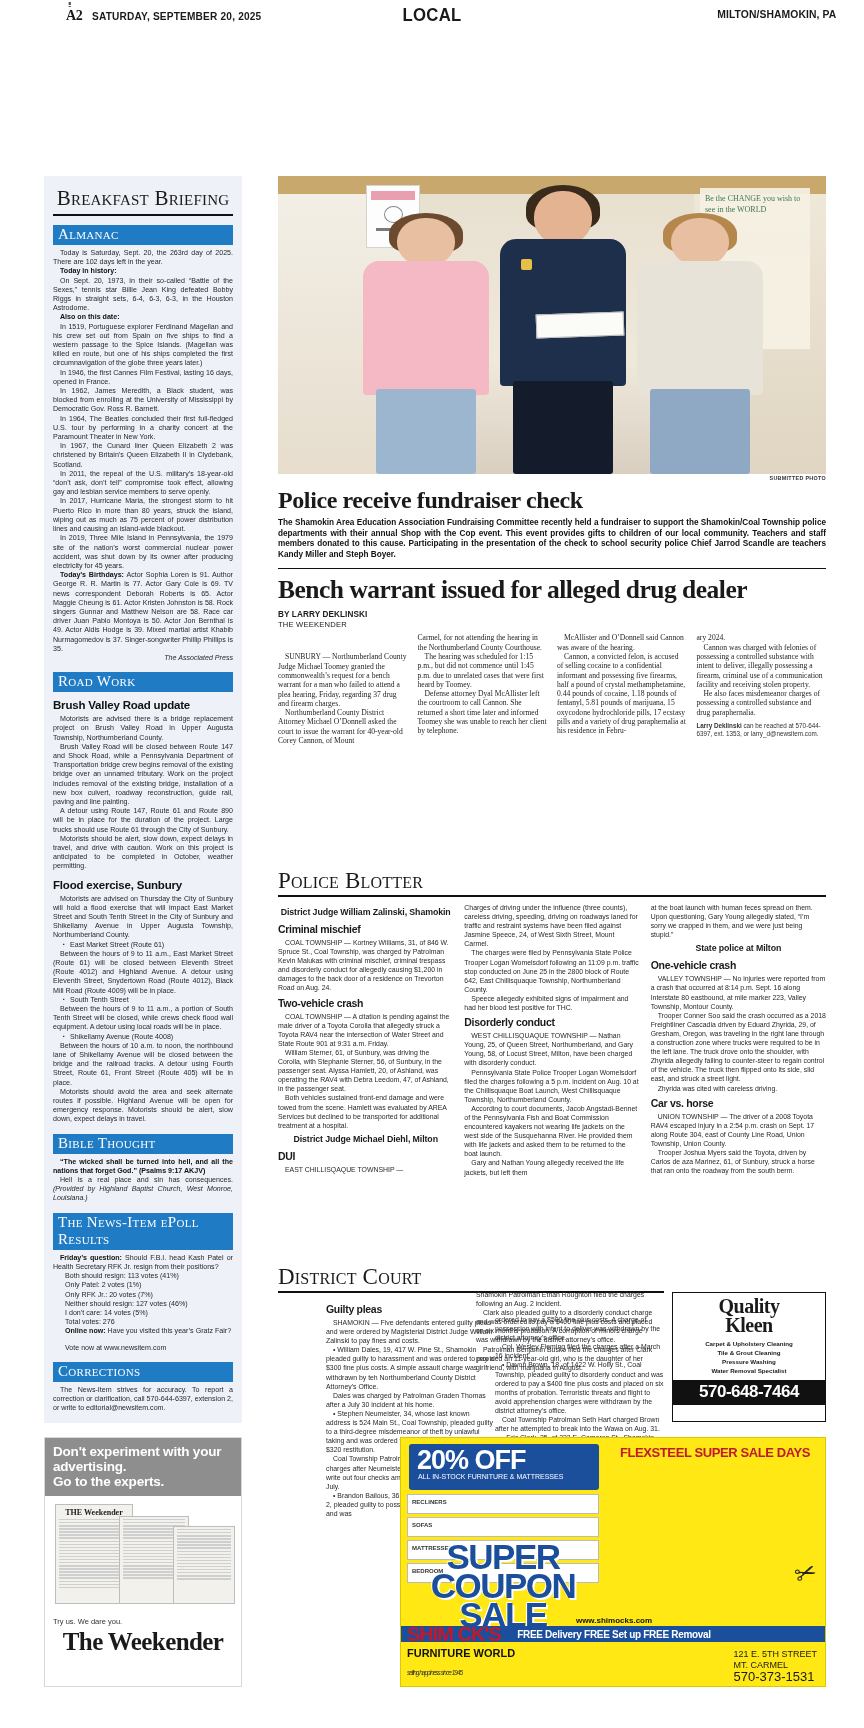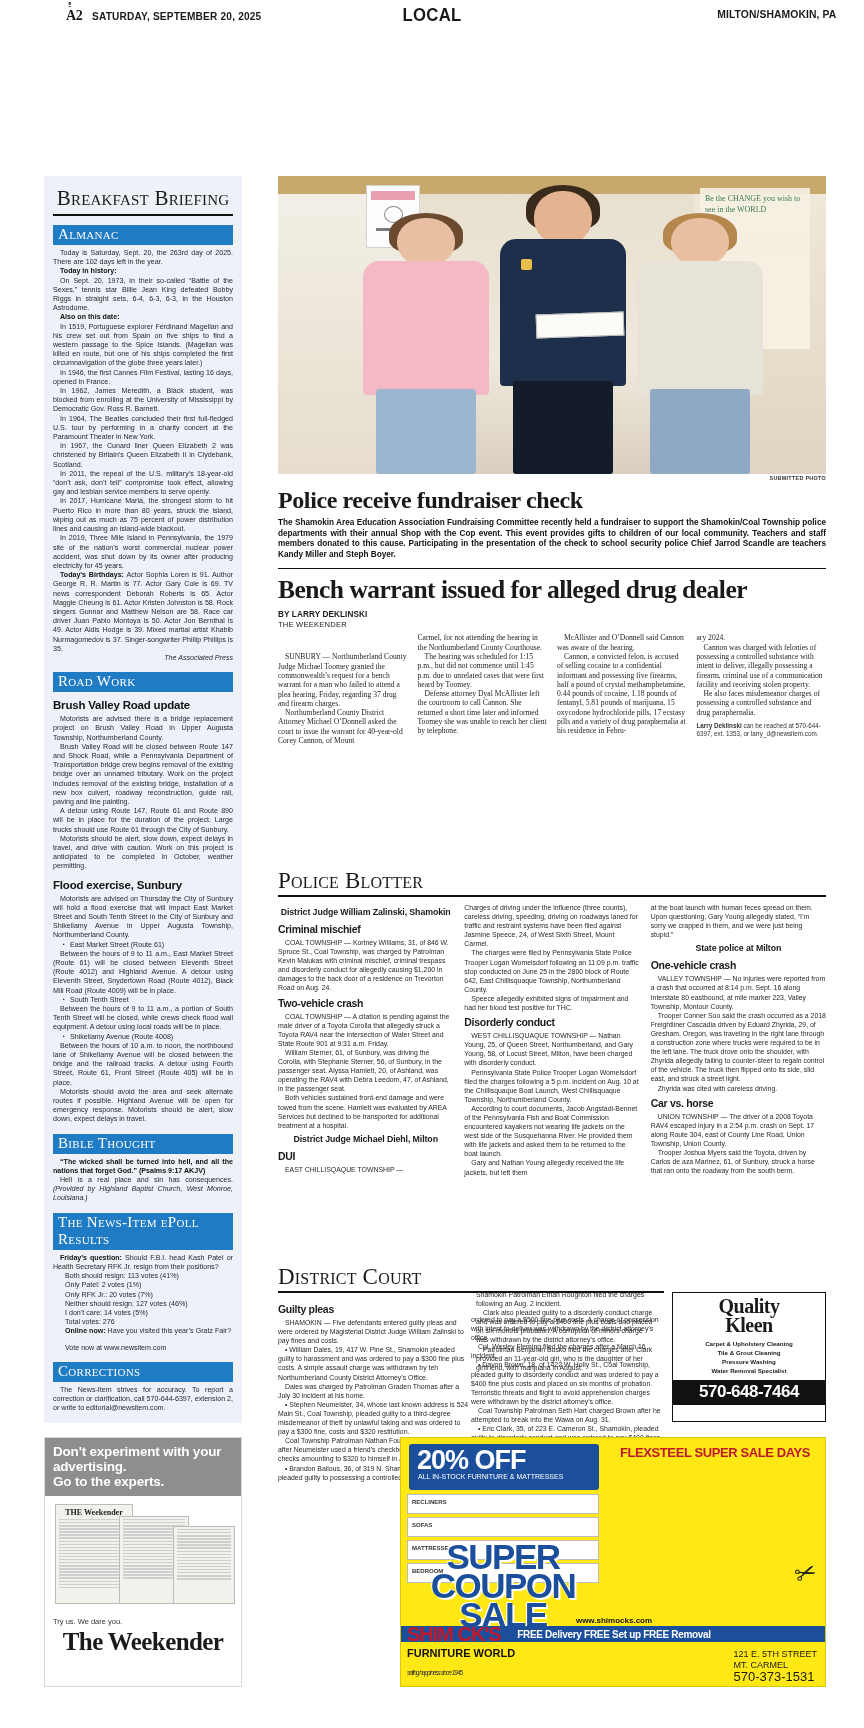--- a/index.html
+++ b/index.html
@@ -212,21 +212,21 @@
     font-size:10.5px; line-height:12px; margin:4px 0 3px 0; letter-spacing:-0.3px;
   }
   .sans-body {
     font-family:"Liberation Sans", sans-serif;
     font-size:6.9px; line-height:9.1px; color:#26282b;
   }
   .sans-body p { margin:0; text-indent:7px; }
 
   
   .dcourt { position:absolute; left:278px; top:1264px; width:386px; }
-  .cols2 { display:flex; gap:0; }
+  .cols2 { display:flex; gap:0;margin-left:48px; }
   .cols2 > div { flex:1; }
 
   
   .ad-quality {
     position:absolute; left:672px; top:1292px; width:154px; height:130px;
     background:#fff; border:1px solid #111; text-align:center; padding-top:4px;
   }
   .q-logo {
     font-family:"Liberation Serif", serif; font-weight:bold;
     font-size:20px; line-height:19px; letter-spacing:-0.5px;

